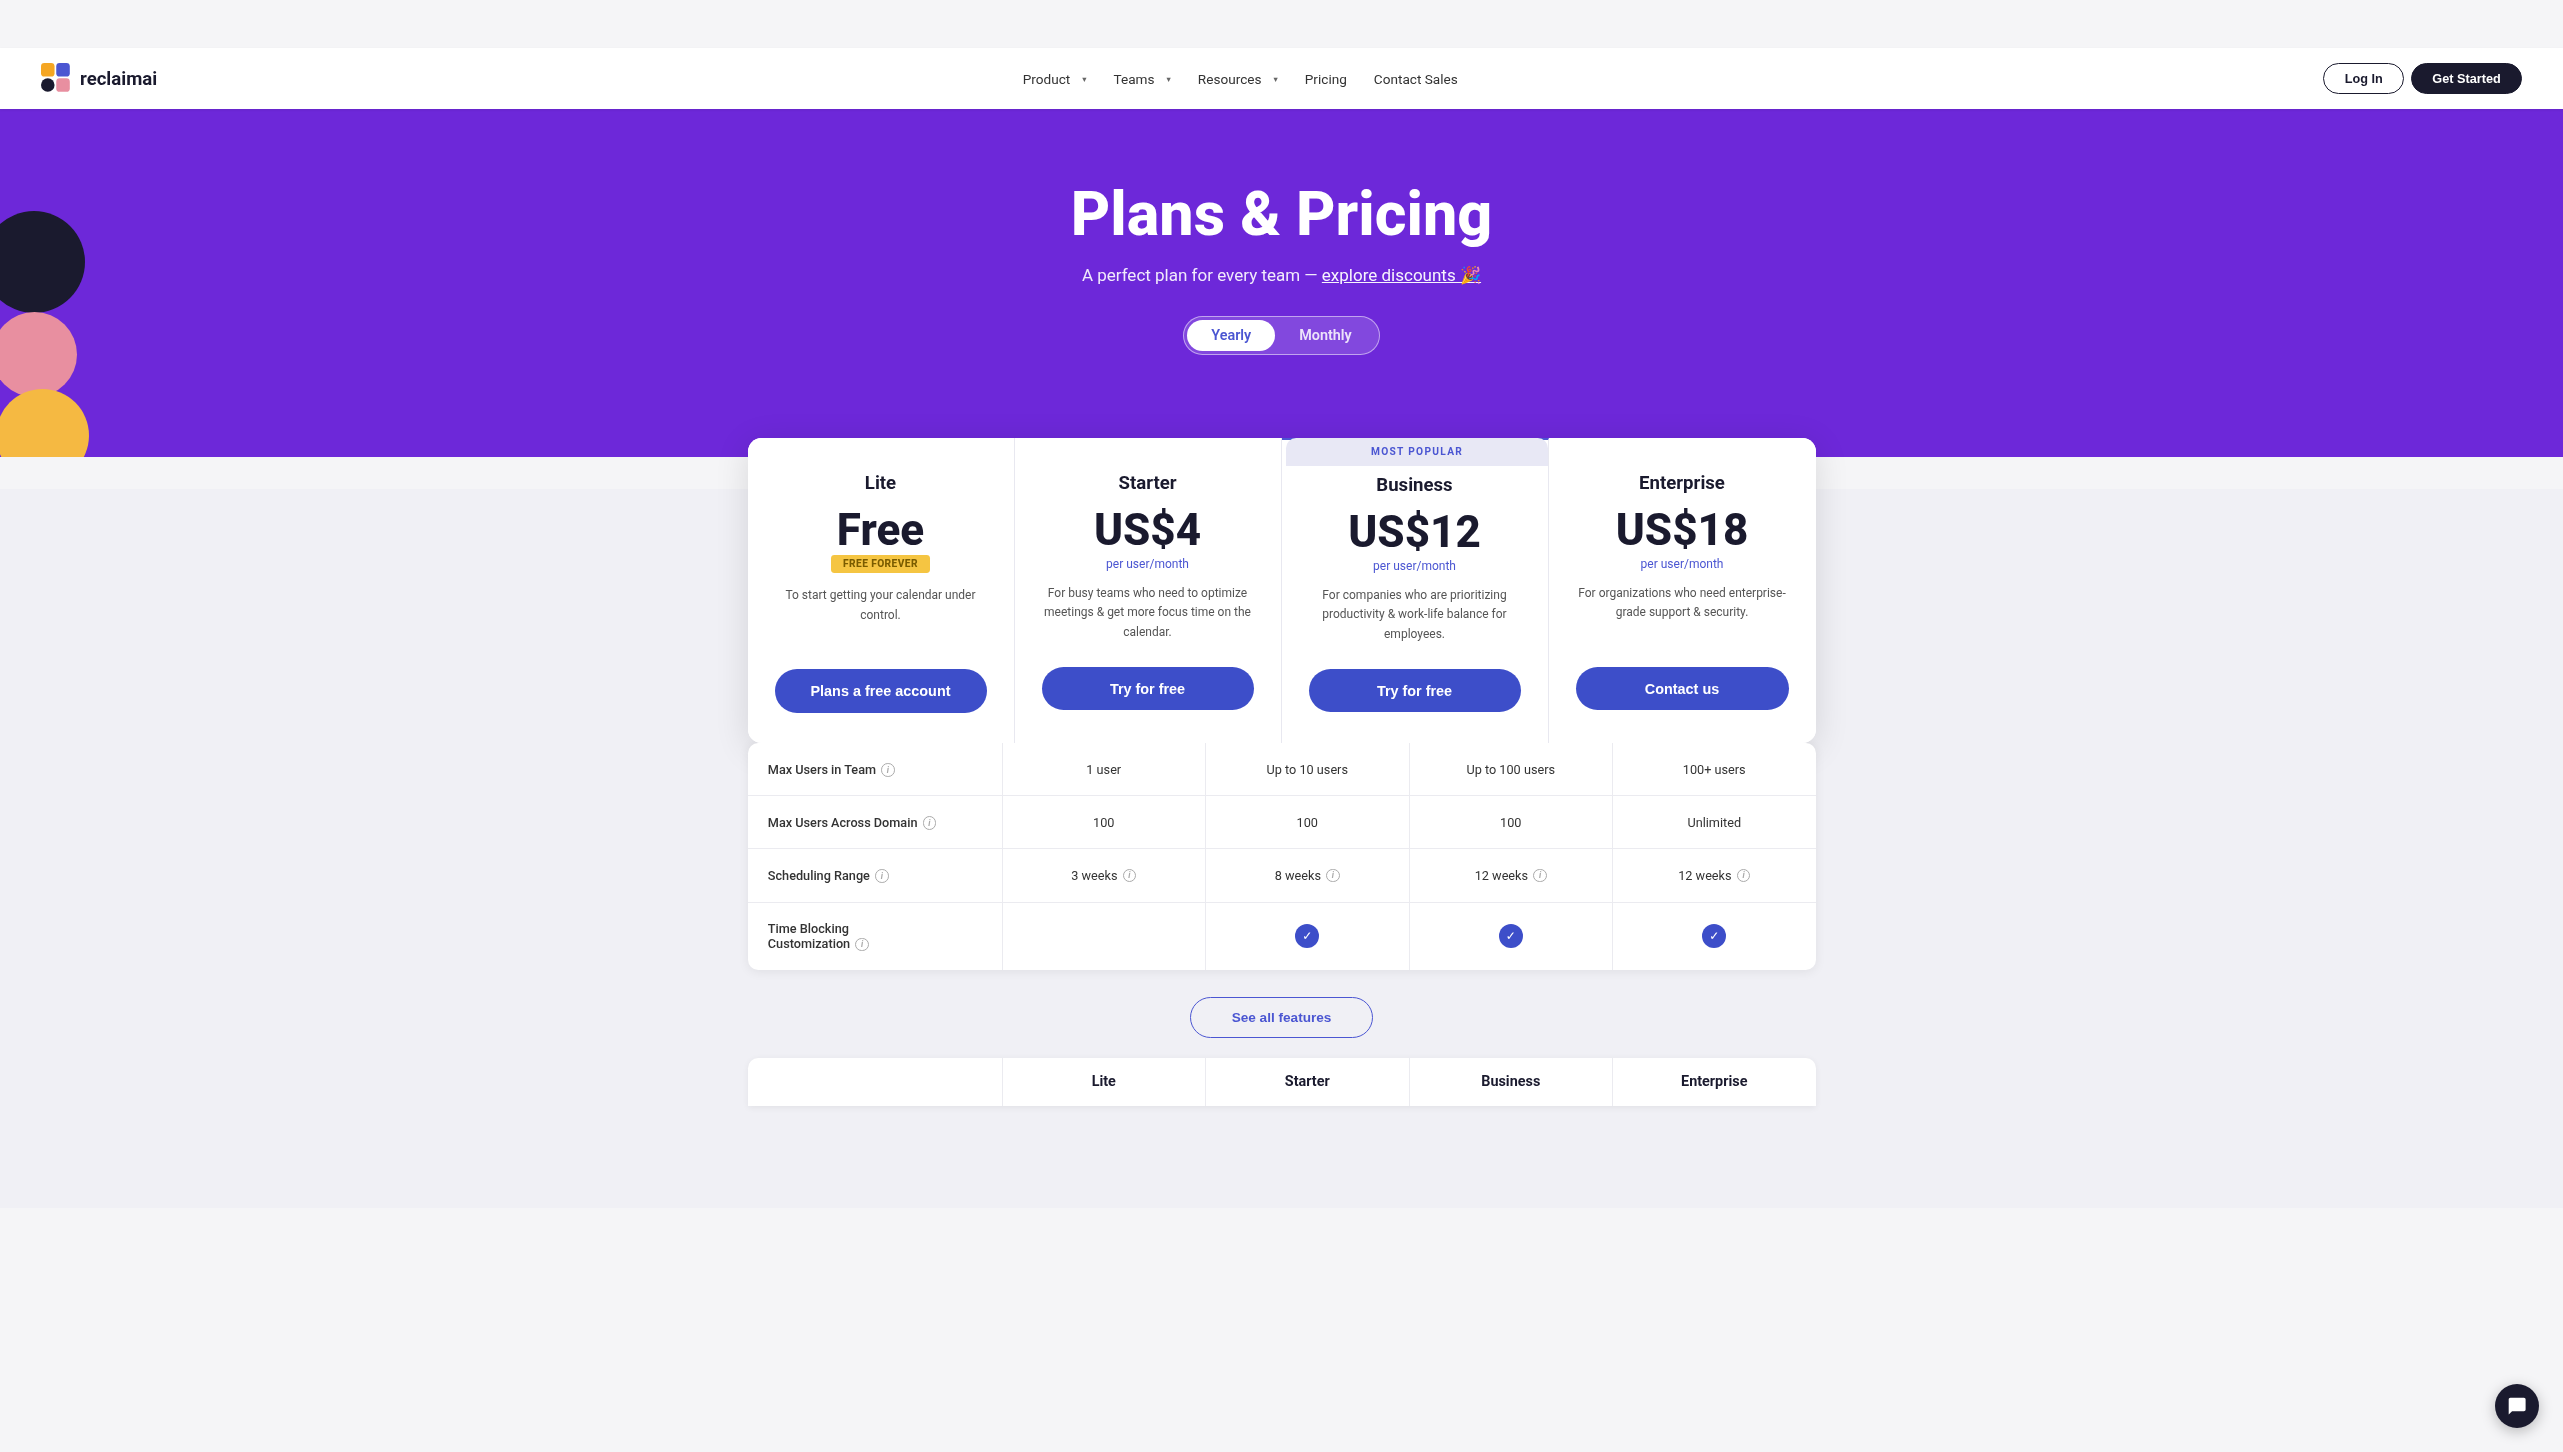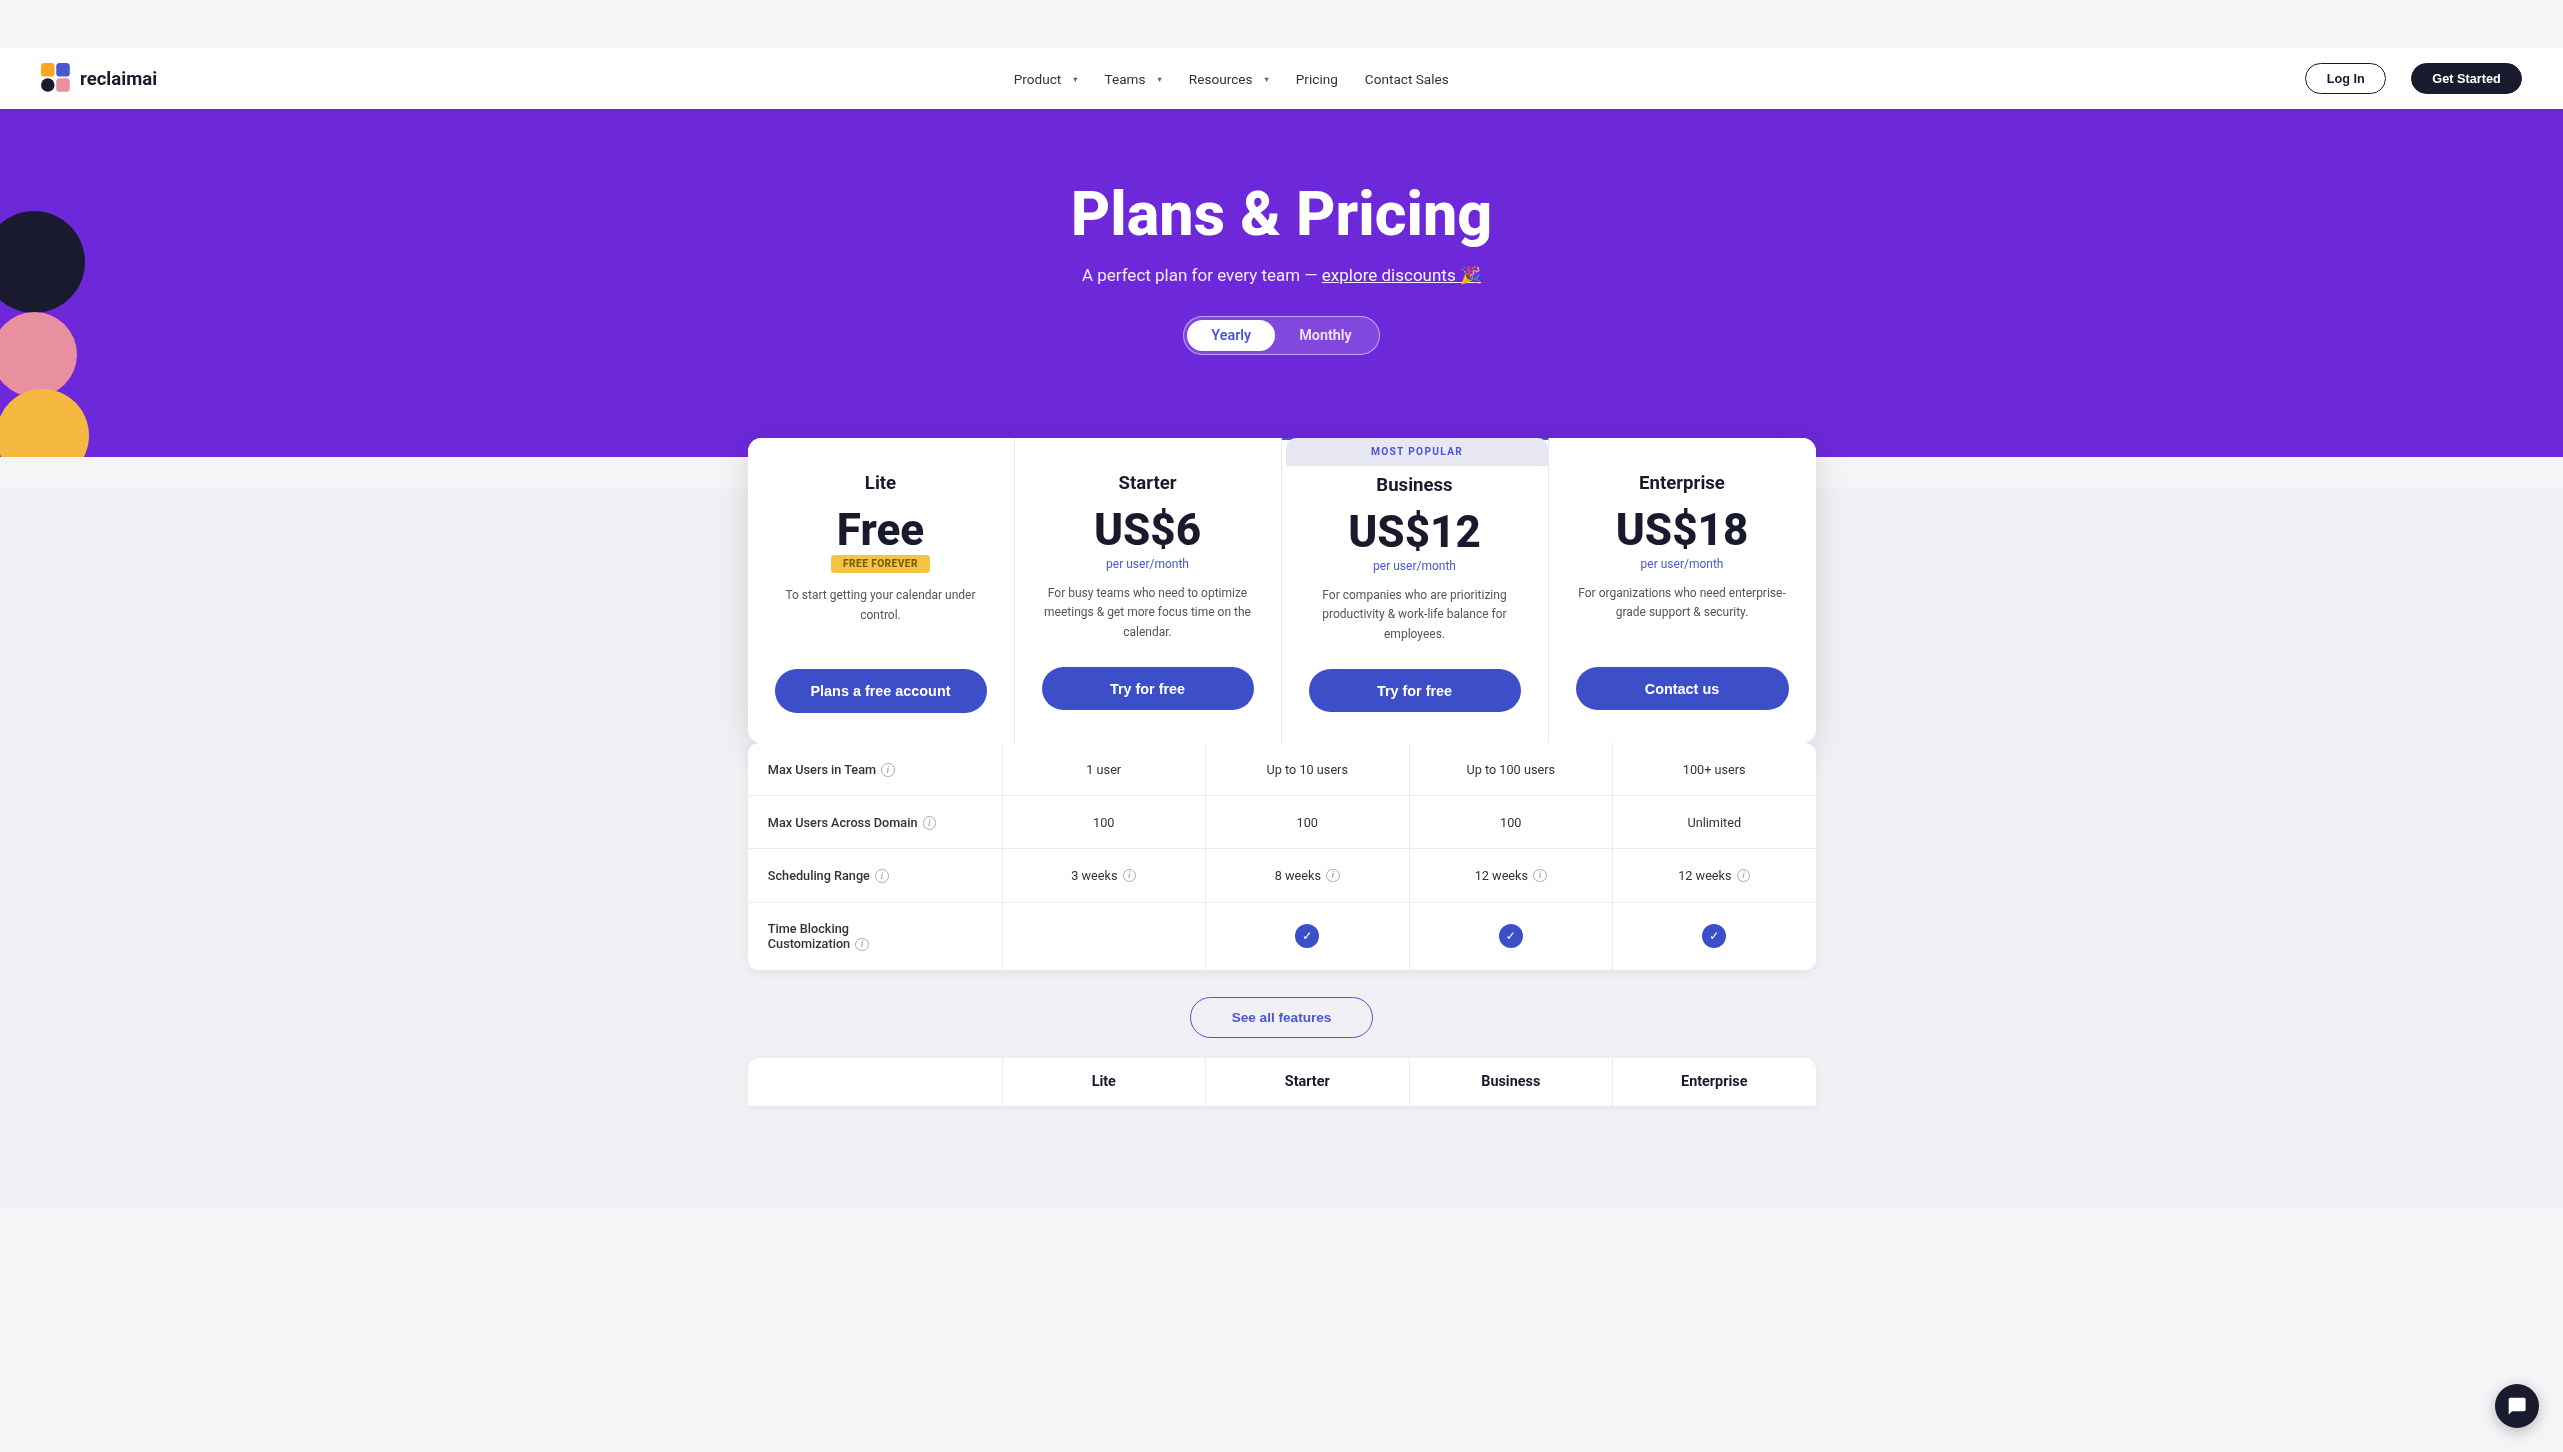--- a/index.html
+++ b/index.html
@@ -43,21 +43,21 @@
       color: #333;
       cursor: pointer;
       display: flex;
       align-items: center;
       gap: 12px;
     }
     .nav-item .chevron { font-size: 8.5px; color: #666; }
     .nav-actions {
       display: flex;
       align-items: center;
-      gap: 25px;
+      gap: 7px;
     }
     .btn-login {
       border: 1.7px solid #1a1a2e;
       background: transparent;
       color: #1a1a2e;
       padding: 7.6px 20.3px;
       border-radius: 42px;
       font-size: 12.7px;
       font-weight: 600;
       cursor: pointer;
@@ -438,21 +438,21 @@
       <div class="plan-card">
         <div class="plan-name">Lite</div>
         <div class="plan-price">Free</div>
         <div class="free-badge">FREE FOREVER</div>
         <div class="plan-desc">To start getting your calendar under control.</div>
         <button class="plan-btn">Plans a free account</button>
       </div>
 
       <div class="plan-card">
         <div class="plan-name">Starter</div>
-        <div class="plan-price">US$6</div>
+        <div class="plan-price">US$4</div>
         <div class="plan-price-period">per user/month</div>
         <div class="plan-desc">For busy teams who need to optimize meetings &amp; get more focus time on the calendar.</div>
         <button class="plan-btn">Try for free</button>
       </div>
 
       <div class="plan-card popular">
         <div class="plan-name">Business</div>
         <div class="plan-price">US$12</div>
         <div class="plan-price-period">per user/month</div>
         <div class="plan-desc">For companies who are prioritizing productivity &amp; work-life balance for employees.</div>

